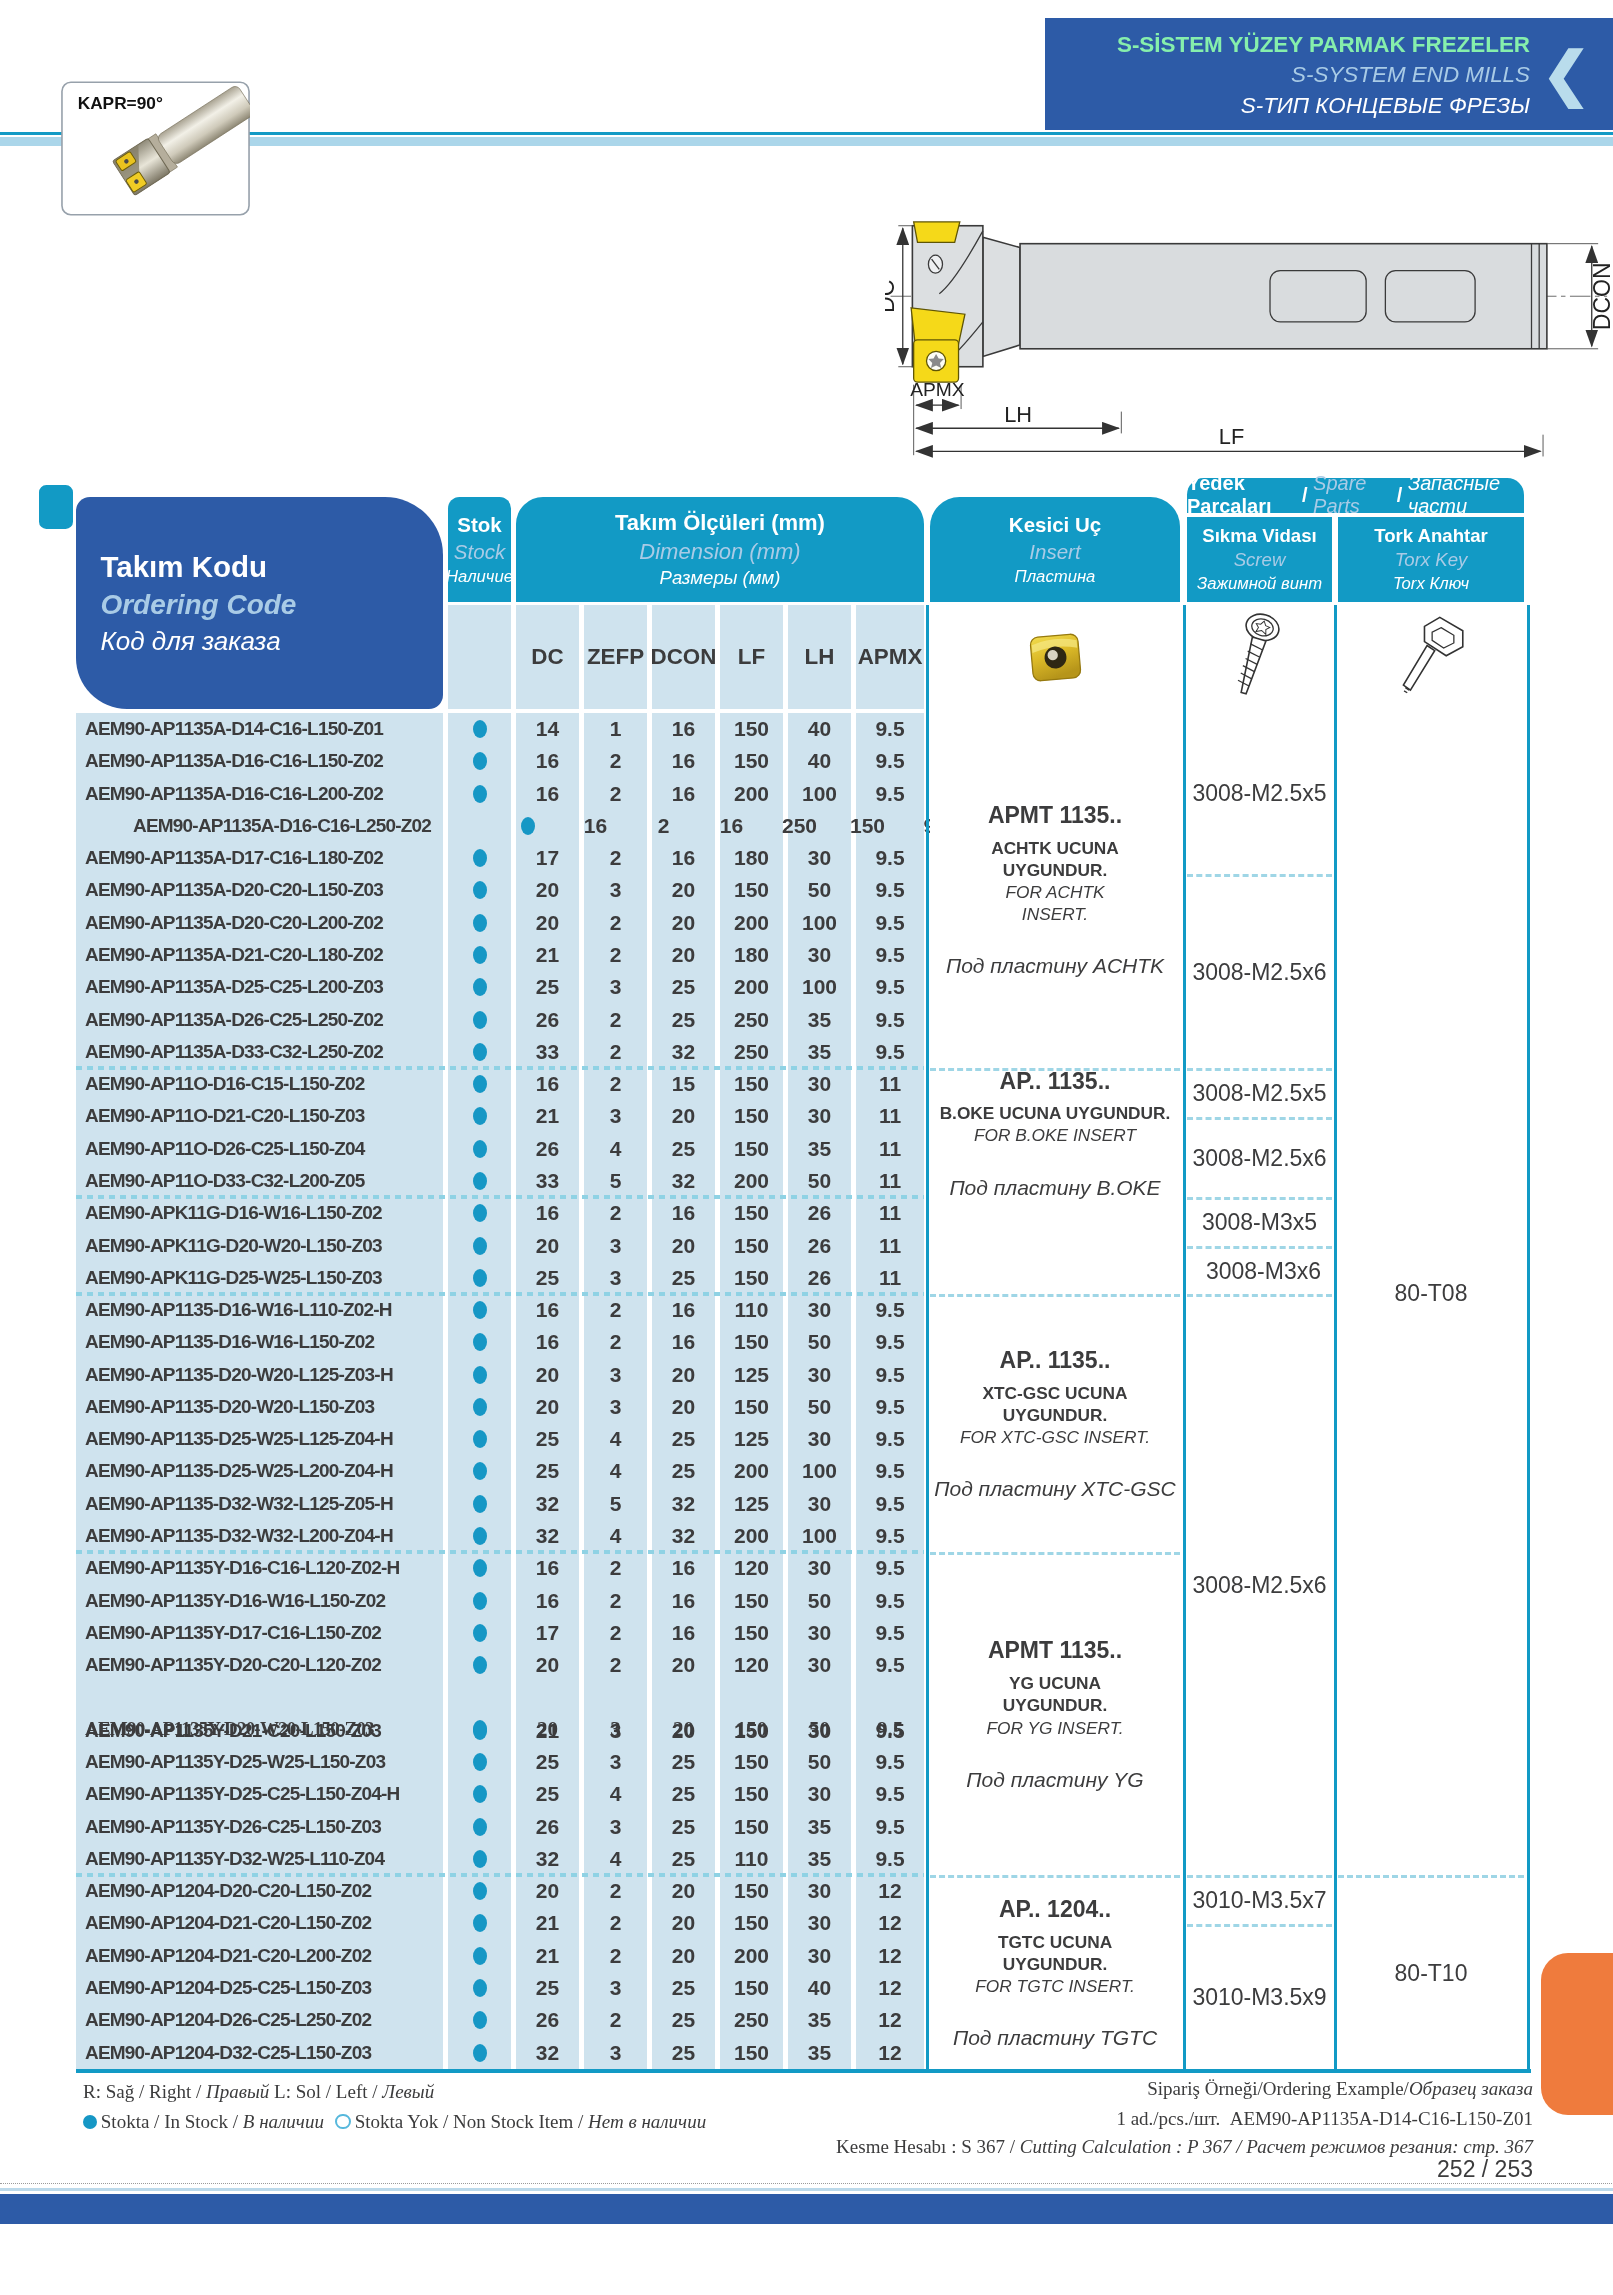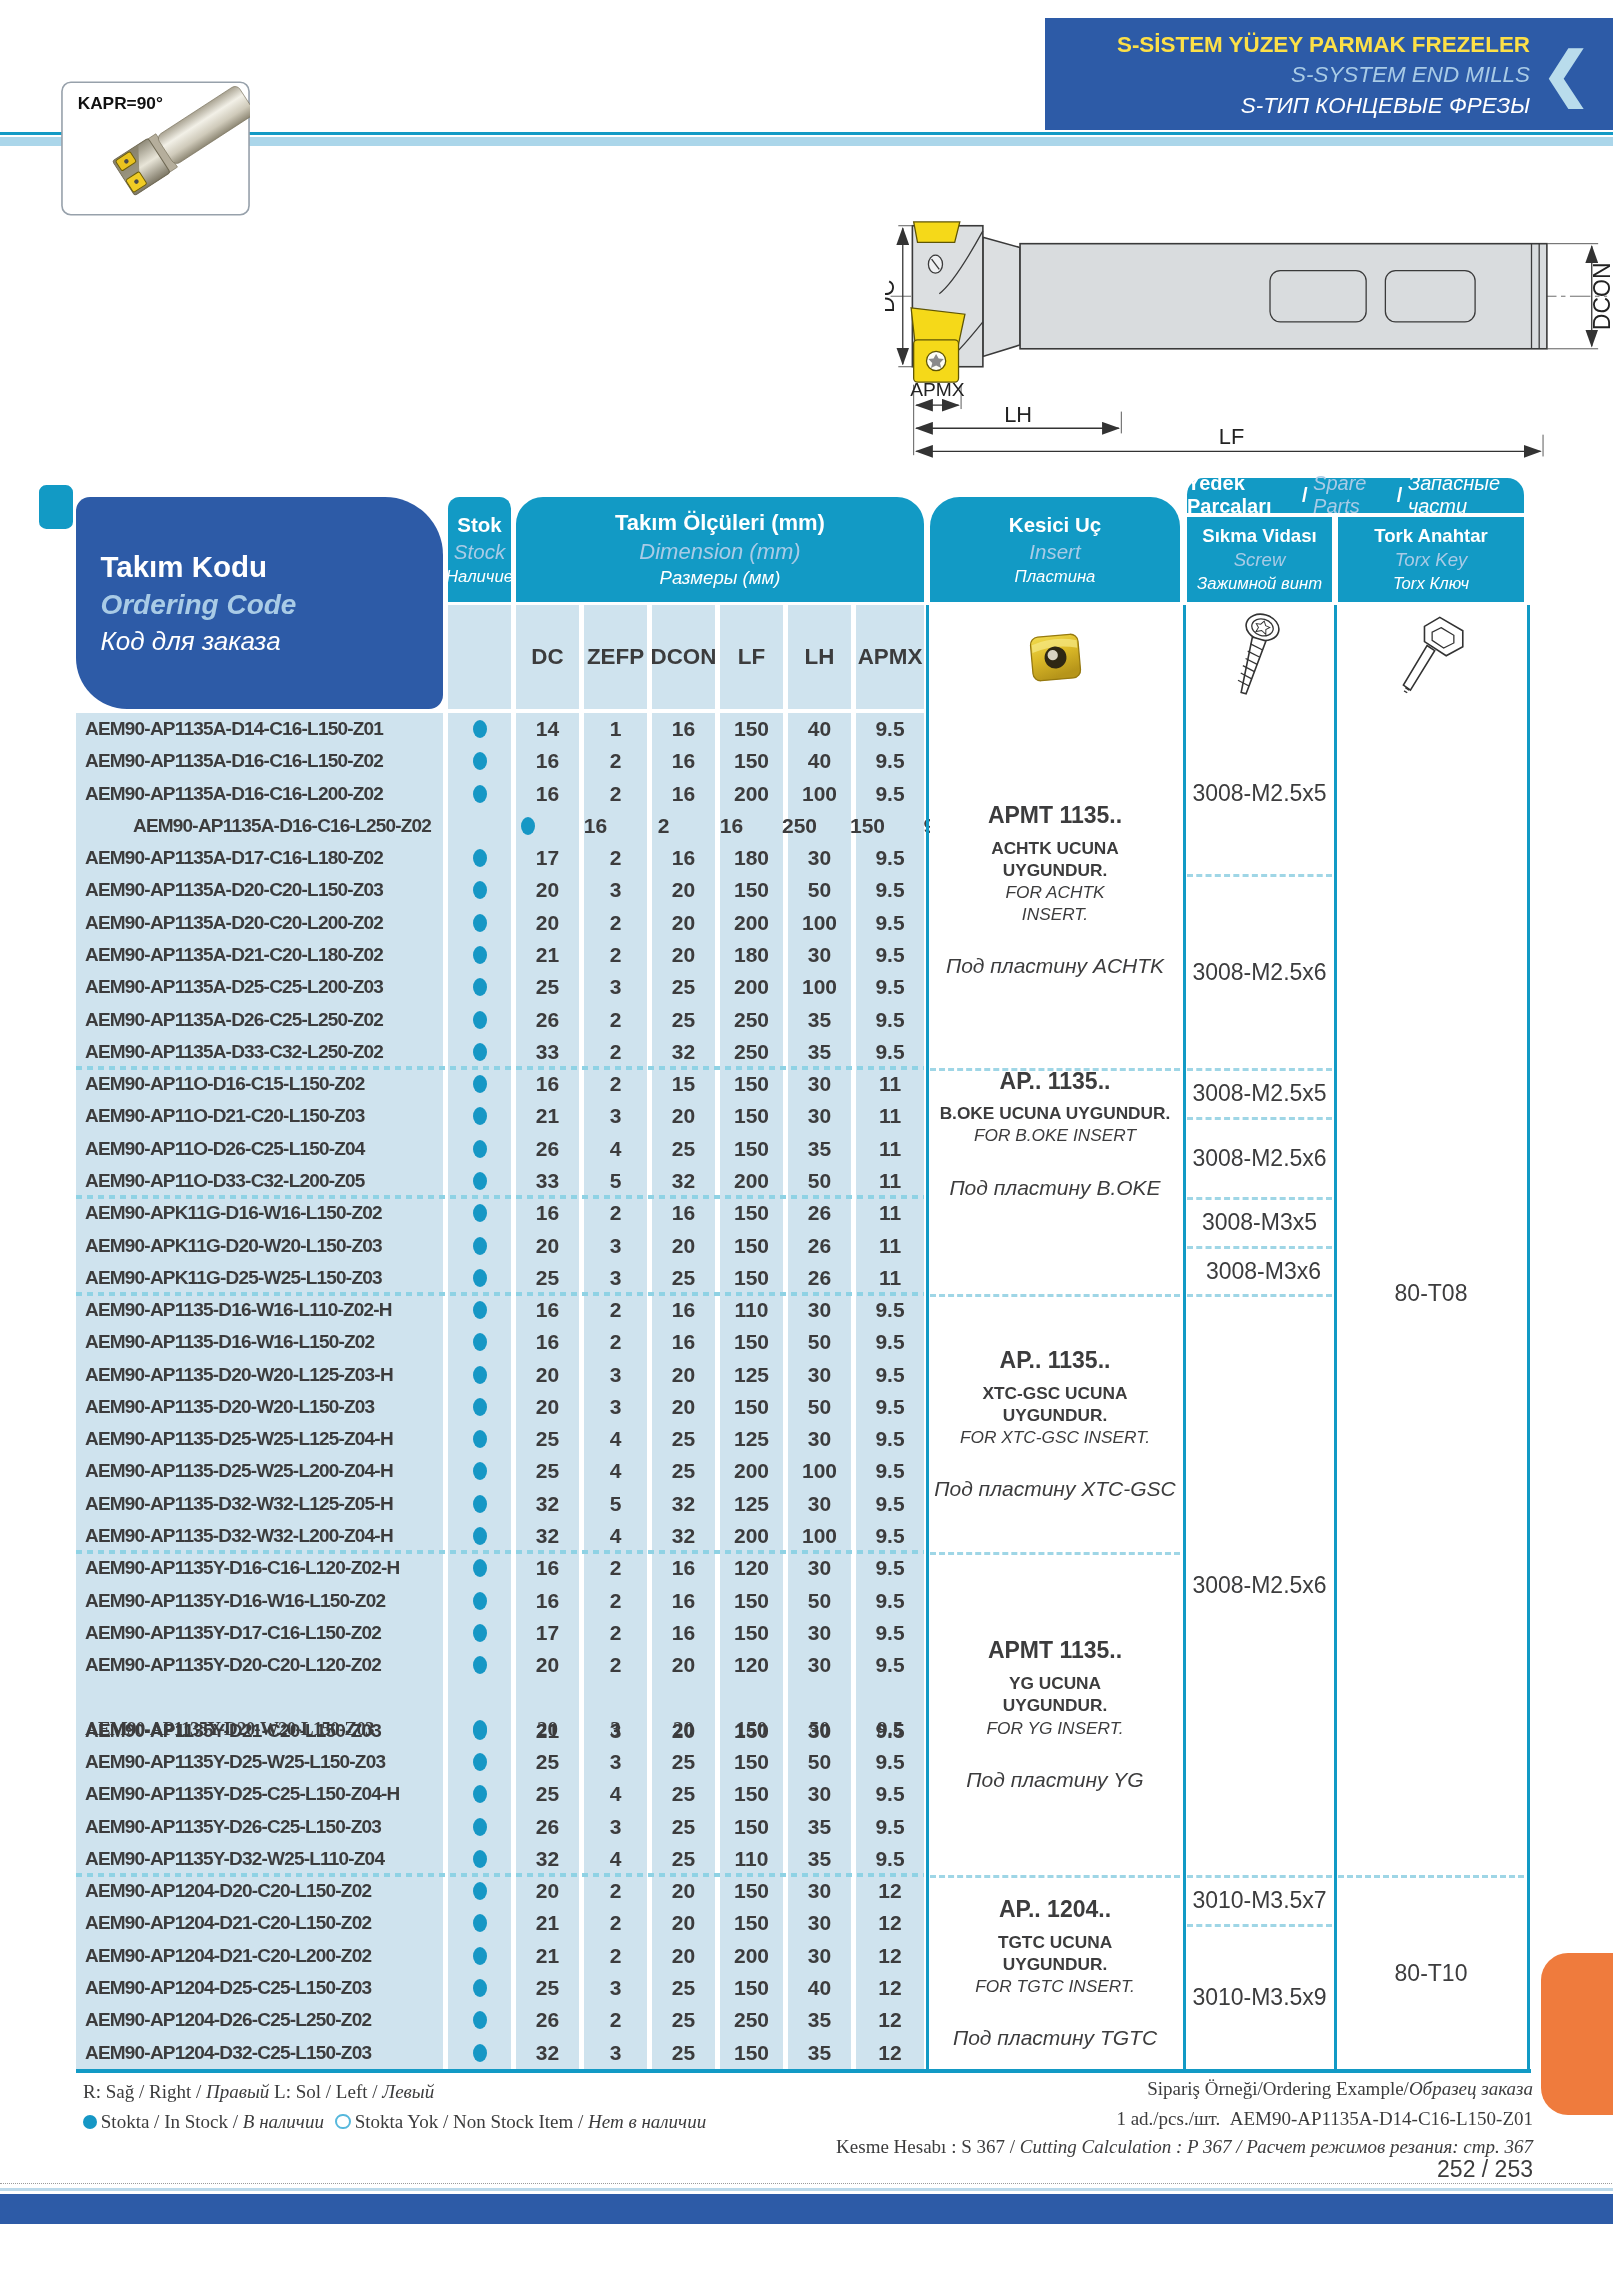--- a/index.html
+++ b/index.html
@@ -1,21 +1,21 @@
 <!DOCTYPE html>
 <html style="font-size:10.3px"><head>
 <meta charset="utf-8">
 <style>
   html,body{margin:0;padding:0;background:#fff;}
   #page{position:relative;width:1614px;height:2295px;background:#fff;overflow:hidden;
         font-family:"Liberation Sans", sans-serif;color:#3c3c3d;}
   
   #banner{position:absolute;left:1045px;top:18px;width:568px;height:112px;background:#2d5ba7;}
   #banner .btxt{position:absolute;right:83px;top:11.5px;text-align:right;line-height:1.38;}
-  .b-tr{font-size:22.4px;font-weight:bold;color:#fde047;}
+  .b-tr{font-size:22.4px;font-weight:bold;color:#86efac;}
   .b-en{font-size:22.4px;font-style:italic;color:#a9cbe6;}
   .b-ru{font-size:22.4px;font-style:italic;color:#ffffff;}
   #banner-chevron{position:absolute;right:22px;top:20.5px;font-size:59px;color:#b9dcec;font-weight:bold;}
   .topline1{position:absolute;left:0;top:132px;width:1614px;height:3.2px;background:#129ac5;}
   .topline2{position:absolute;left:0;top:137px;width:1614px;height:9px;background:#abd6ea;}
   
   #photo-box{position:absolute;left:61px;top:81px;}
   #diagram{position:absolute;left:885px;top:186px;}
   
   #table{position:absolute;left:76px;top:477px;width:1455px;height:1598px;}

